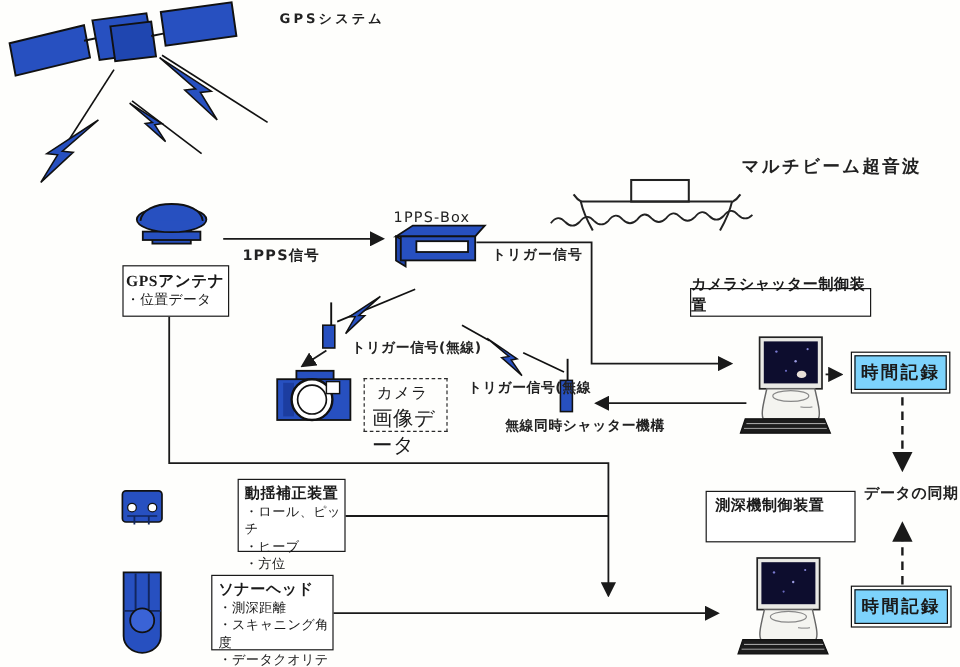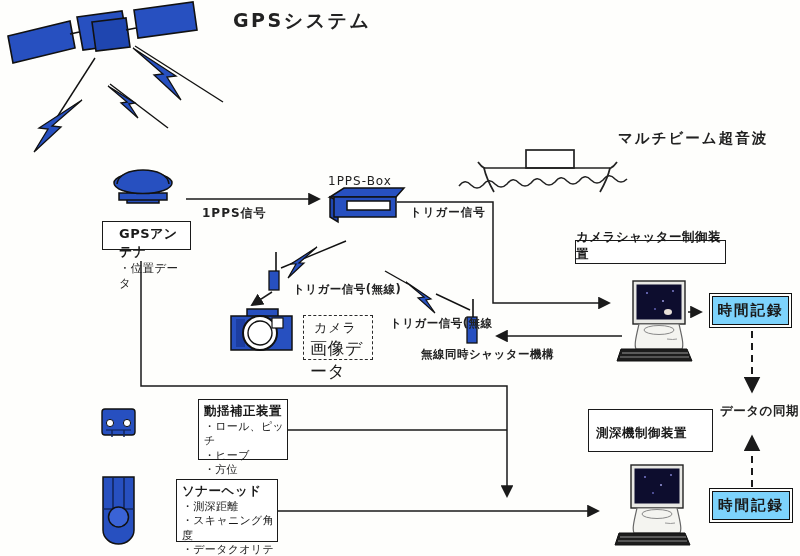--- a/index.html
+++ b/index.html
@@ -21,21 +21,21 @@
     outline:1.6px solid #111;outline-offset:2px;
     display:flex;align-items:center;justify-content:center;
     font-size:14.5px;font-weight:700;letter-spacing:2px;box-sizing:border-box;
   }
   .dashedbox{
     position:absolute;background:transparent;border:1.7px dashed #2a2a2a;
     box-sizing:border-box;padding:3px 0 0 10px;
   }
   .dashedbox .t1{font-size:13px;letter-spacing:1px;}
   .dashedbox .t2{font-size:17px;letter-spacing:.5px;margin-left:-4px;}
-  .sys-title{font-size:19px;font-weight:600;letter-spacing:2.5px;}
+  .sys-title{font-size:11px;font-weight:600;letter-spacing:2.5px;}
 </style>
 </head>
 <body>
 
 <div id="canvas">
 
   <svg id="artwork" width="800" height="556" viewBox="0 0 800 556">
     <defs>
       <marker id="ah" viewBox="0 0 10 10" refX="8.5" refY="5" markerWidth="8.5" markerHeight="8.5" orient="auto-start-reverse">
         <path d="M0,0 L10,5 L0,10 z" fill="#1a1a1a"></path>
@@ -183,21 +183,21 @@
   <div class="lbl" style="left:410px;top:205px;font-size:11.5px;font-weight:600;letter-spacing:1px;">トリガー信号</div>
 
   <div class="lbl" style="left:293px;top:282px;font-size:11.5px;font-weight:600;letter-spacing:.5px;">トリガー信号(無線)</div>
 
   <div class="lbl" style="left:390px;top:316px;font-size:11.5px;font-weight:600;letter-spacing:.5px;">トリガー信号(無線</div>
 
   <div class="lbl" style="left:421px;top:347px;font-size:11.5px;font-weight:600;letter-spacing:.5px;">無線同時シャッター機構</div>
 
   <div class="lbl" style="left:720px;top:403px;font-size:12.5px;font-weight:600;letter-spacing:.5px;">データの同期</div>
 
-  <div class="box" style="left:102px;top:221px;width:89px;height:29px;padding:3px 0 0 16px;">
+  <div class="box" style="left:102px;top:221px;width:89px;height:43px;padding:3px 0 0 2px;font-family:Liberation Serif, serif;">
     <div class="title" style="font-size:13px;">GPSアンテナ</div>
     <div class="item" style="font-size:11.5px;">・位置データ</div>
   </div>
 
   <div class="box" style="left:575px;top:240px;width:151px;height:24px;display:flex;align-items:flex-end;justify-content:center;">
     <div class="title" style="font-size:12.5px;letter-spacing:.5px;">カメラシャッター制御装置</div>
   </div>
 
   <div class="timebox" style="left:712px;top:296px;width:77px;height:29px;">時間記録</div>
 
@@ -216,16 +216,16 @@
   </div>
 
   <div class="box" style="left:176px;top:479px;width:102px;height:63px;padding:3px 0 0 5px;">
     <div class="title">ソナーヘッド</div>
     <div class="item">・測深距離</div>
     <div class="item">・スキャニング角度</div>
     <div class="item">・データクオリティ</div>
   </div>
 
   <div class="box" style="left:588px;top:409px;width:125px;height:43px;padding:3px 0 0 7px;">
-    <div class="title" style="font-size:12.5px;margin-top:12px;">測深機制御装置</div>
+    <div class="title" style="font-size:12.5px;">測深機制御装置</div>
   </div>
 
 </div>
 
 </body></html>

